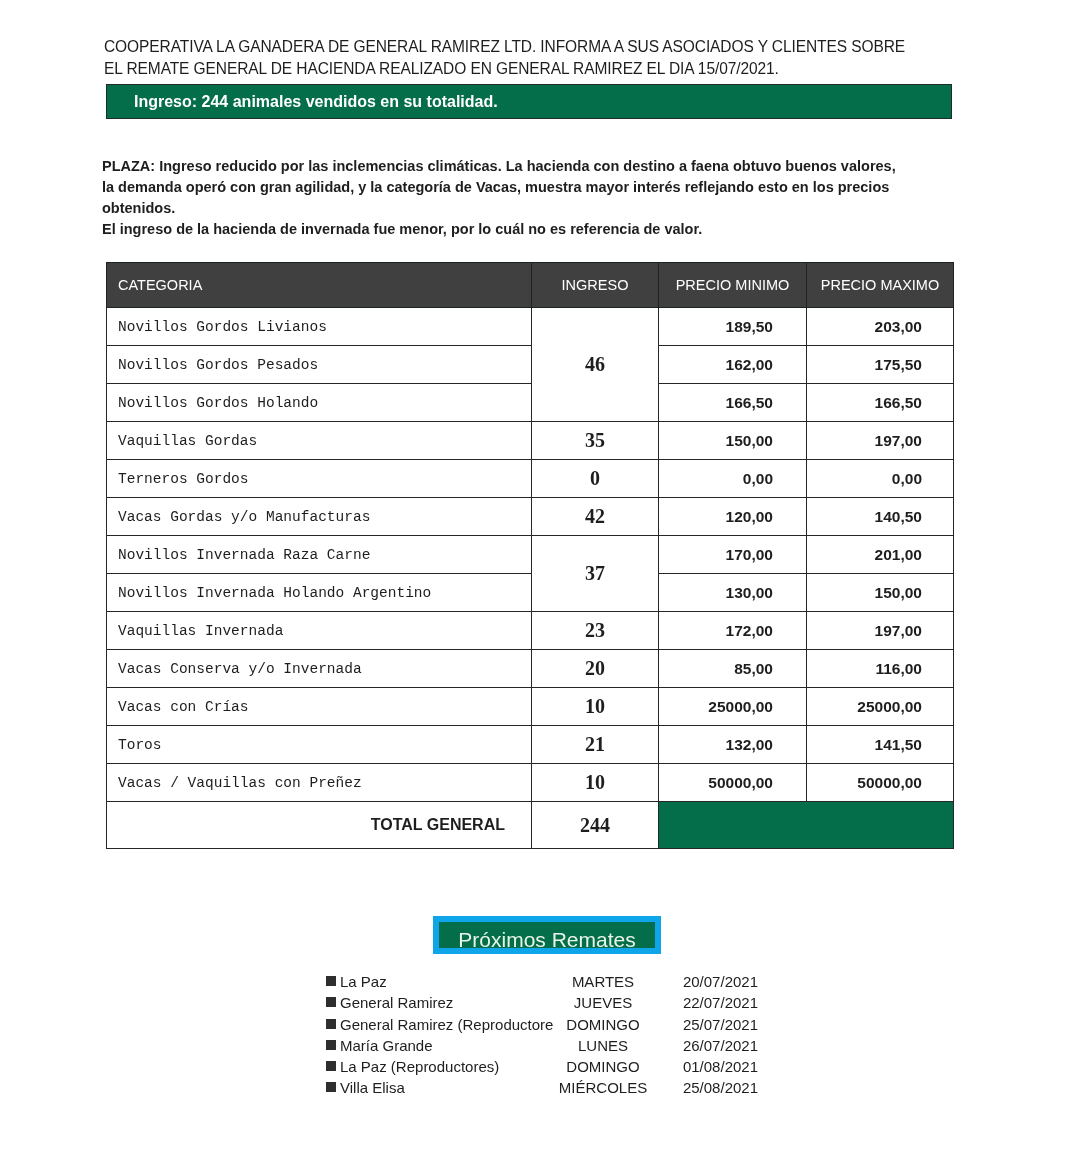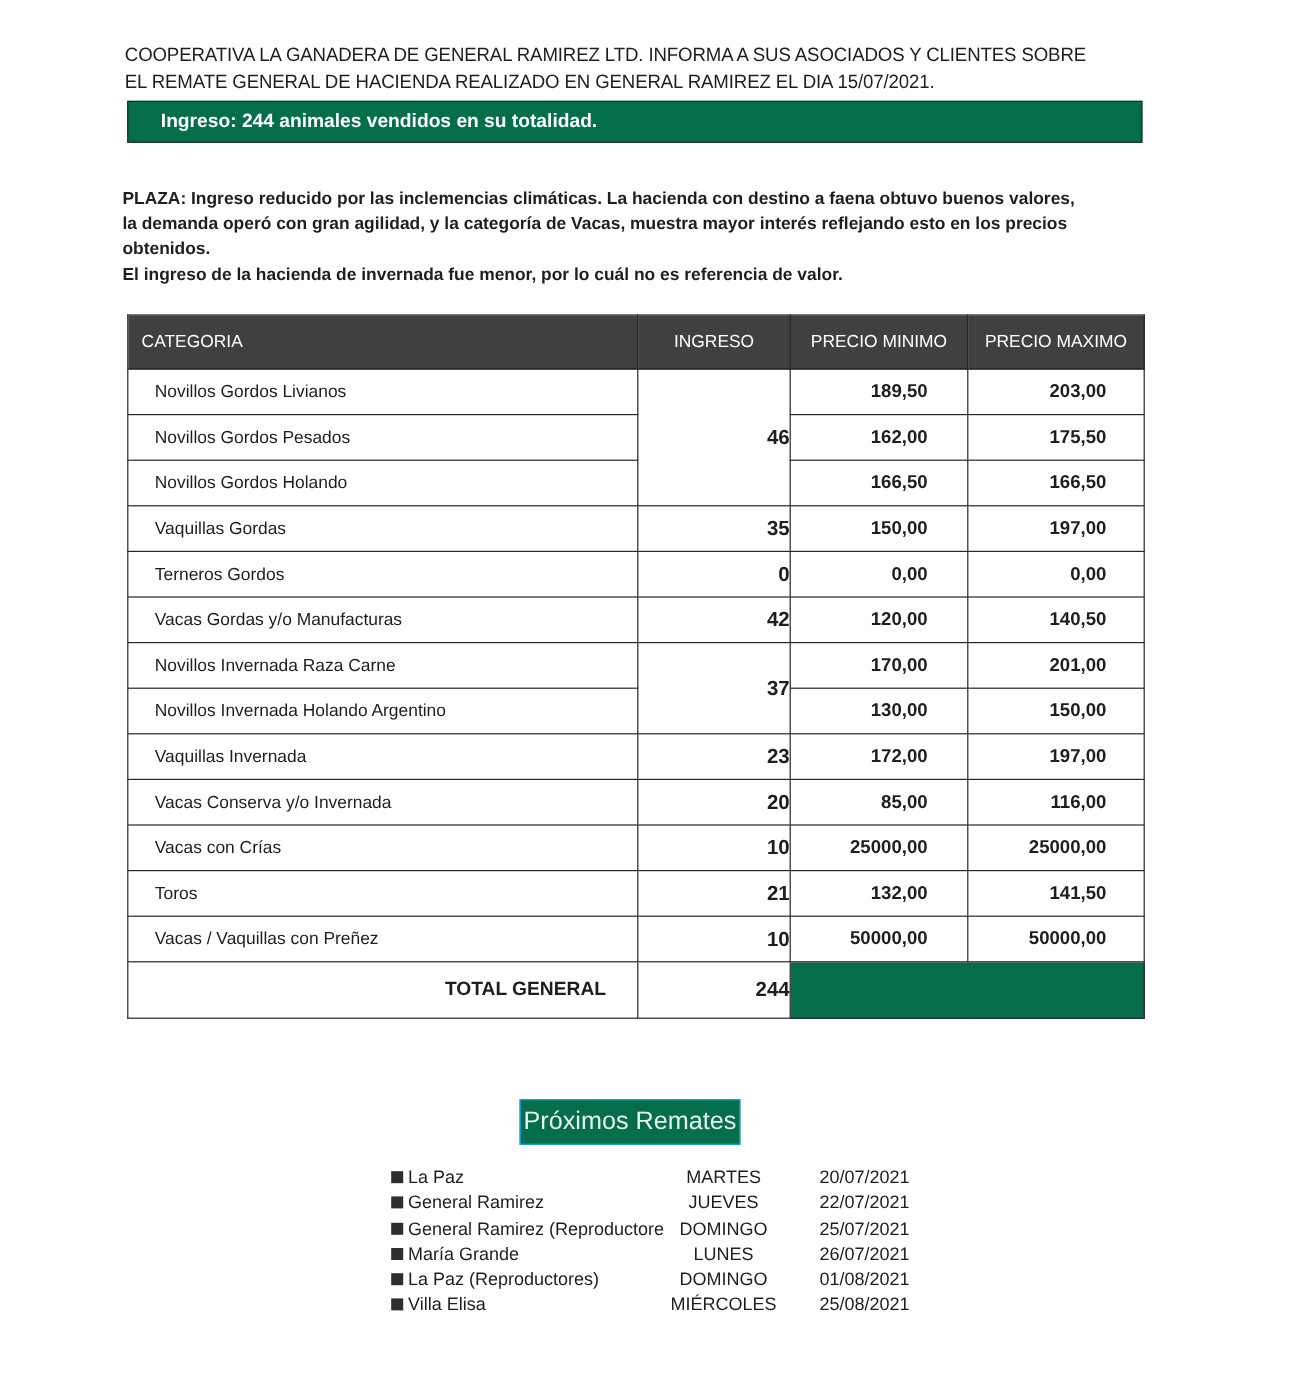--- a/index.html
+++ b/index.html
@@ -33,30 +33,30 @@
   table.main col.c3 { width: 148px; }
   table.main col.c4 { width: 147px; }
   table.main th {
     background: #404040; color: #ffffff; font-weight: normal; font-size: 14.5px;
     height: 44px; border: 1px solid #1b2420; padding: 0;
   }
   table.main th.cat { text-align: left; padding-left: 11px; }
   table.main td {
     border: 1.5px solid #262626; padding: 0; height: 37px; color: #1e1e1e;
   }
-  table.main td.cat { padding-left: 22px; font-size: 14.5px; }
-  table.main td.num { text-align: right; font-weight: bold; font-size: 17px; }
+  table.main td.cat { padding-left: 11px; font-size: 14.5px; font-family: Liberation Mono, monospace; }
+  table.main td.num { text-align: center; font-weight: bold; font-size: 20px; font-family: Liberation Serif, serif; }
   table.main td.price { text-align: right; padding-right: 33px; font-weight: bold; font-size: 15.5px; }
   table.main td.price.max { padding-right: 31px; }
   table.main tr.total td { height: 46px; }
   table.main td.total-label { text-align: right; padding-right: 26px; font-weight: bold; font-size: 16px; }
   table.main td.total-fill { background: #046d4a; }
   .proximos {
-    position: absolute; left: 433px; top: 916px; width: 184px; height: 38px;
-    background: #046d4a; border: 1px solid #0ea5e9; box-sizing: border-box;
+    position: absolute; left: 433px; top: 916px; width: 228px; height: 38px;
+    background: #046d4a; border: 6px solid #0ea5e9; box-sizing: border-box;
     color: #e8f5e8; font-size: 21px; line-height: 36px; text-align: center;
   }
   .upcoming {
     position: absolute; left: 326px; top: 971px; width: 440px;
     font-size: 15px; line-height: 21.3px; color: #1e1e1e;
   }
   .up-row { display: flex; height: 21.3px; }
   .up-bullet {
     width: 10px; height: 10px; background: #2e2e2e; margin-top: 5px; margin-right: 4px; flex: none;
   }

